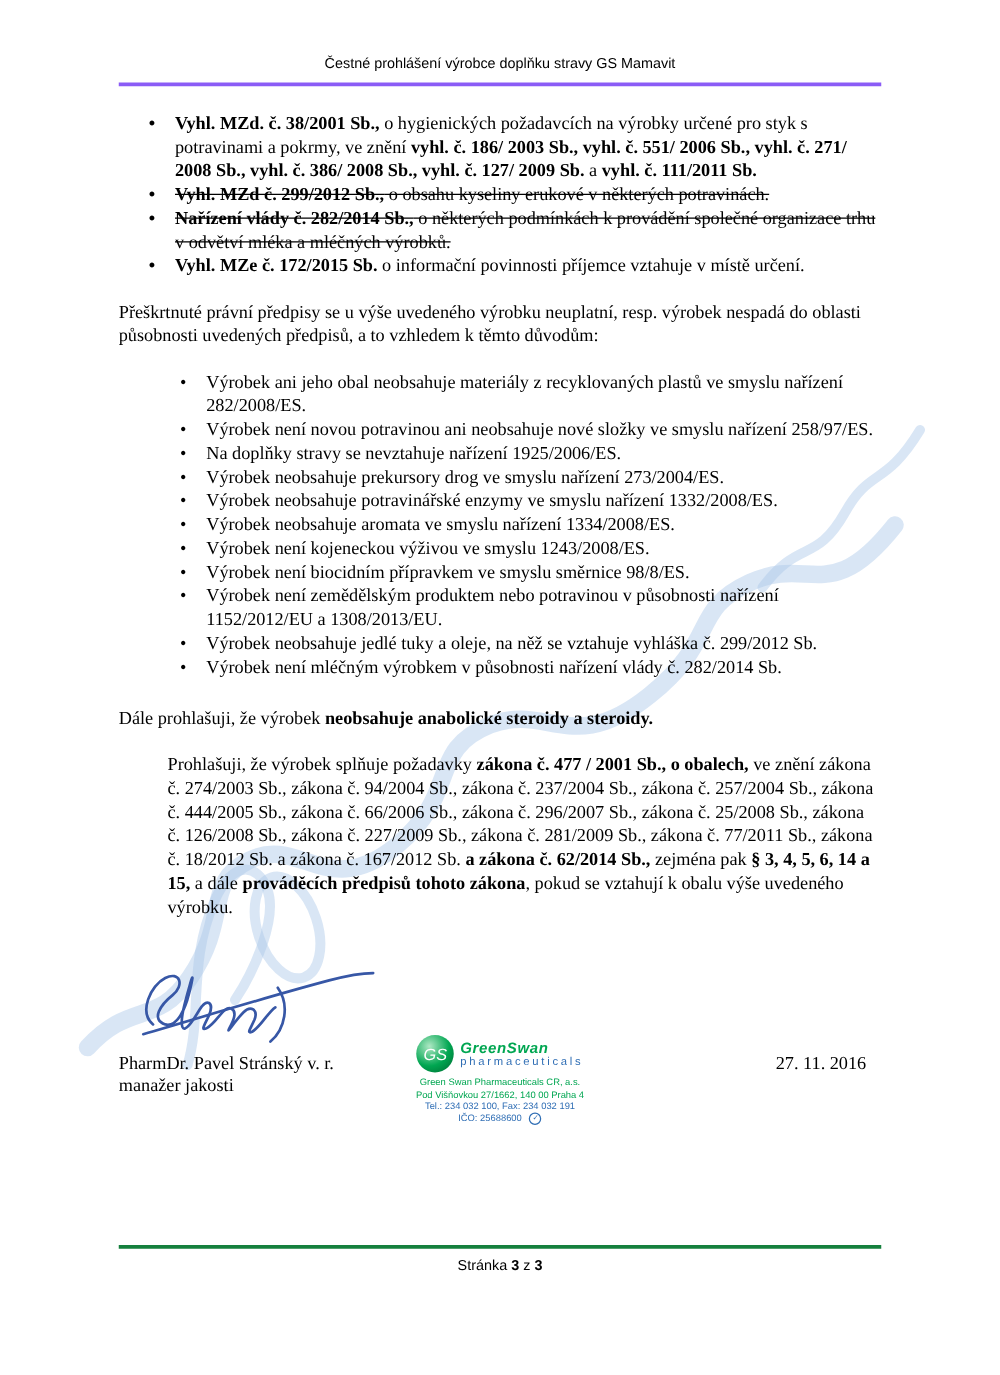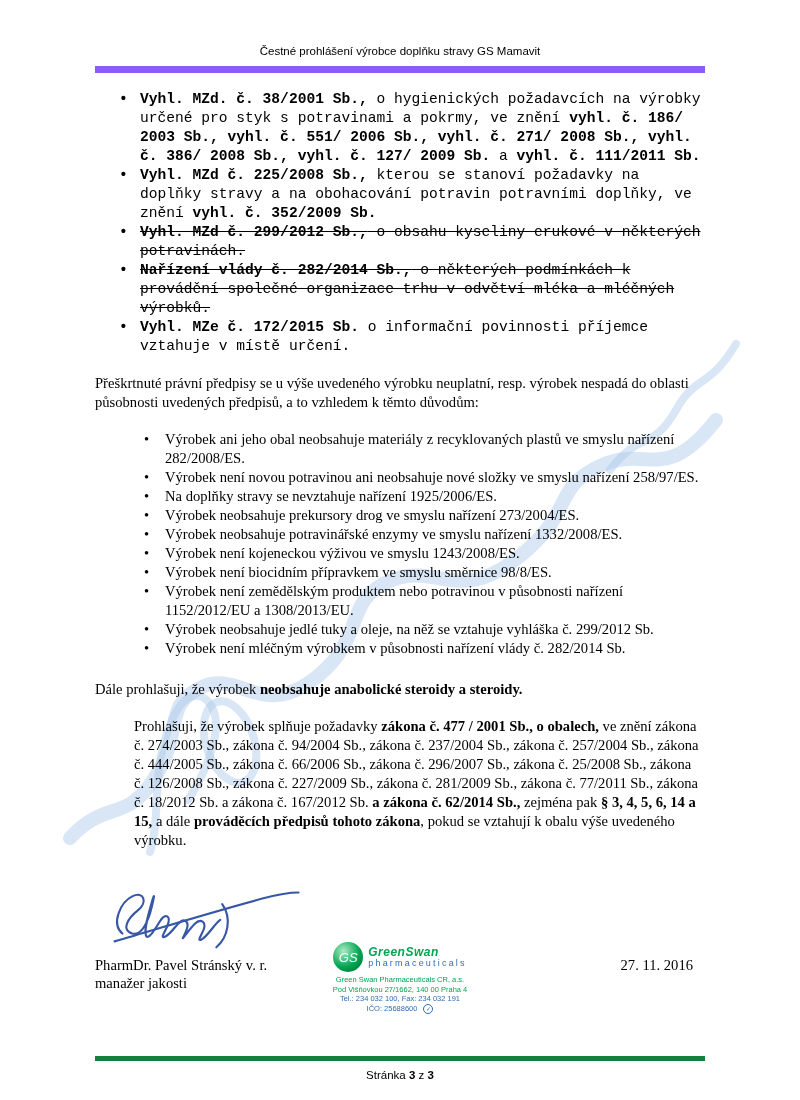--- a/index.html
+++ b/index.html
@@ -15,28 +15,28 @@
     color: #000;
     overflow: hidden;
   }
   .watermark { position: absolute; inset: 0; z-index: 0; pointer-events: none; }
   .header {
     position: absolute; top: 44px; left: 95px; width: 610px;
     text-align: center;
     font-family: "Liberation Sans", sans-serif;
     font-size: 11.5px; line-height: 14px;
     padding-bottom: 8px;
-    border-bottom: 7px solid #8b5cf6;
+    border-bottom: 3px solid #8b5cf6;
     z-index: 1;
   }
   .content { position: absolute; top: 90px; left: 95px; width: 610px; z-index: 1; }
   ul { margin: 0; padding: 0; list-style: none; }
   li { position: relative; }
   .l1 { margin-bottom: 18px; }
-  .l1 li { padding-left: 45px; font-family: Liberation Mono, monospace; }
+  .l1 li { padding-left: 45px; }
   .l1 li::before { content: "•"; position: absolute; left: 24px; font-weight: bold; }
   .l2 { margin-bottom: 22px; }
   .l2 li { padding-left: 70px; }
   .l2 li::before { content: "•"; position: absolute; left: 49px; }
   .struck { text-decoration: line-through; }
   .b { font-weight: bold; }
   .para { margin: 0 0 18px 0; }
   .para-last { margin-bottom: 0; margin-left: 39px; }
 
   .sig-block { margin-top: 24px; position: relative; }
@@ -66,22 +66,22 @@
   .logo-addr .blue { color: var(--logo-blue); }
   .ico-row { white-space: nowrap; }
   .cert-mark {
     display: inline-block; width: 10px; height: 10px;
     border: 1px solid var(--logo-blue); border-radius: 50%;
     color: var(--logo-blue); font-size: 6px; line-height: 9px;
     margin-left: 6px; vertical-align: middle; text-align: center;
   }
 
   .footer {
-    position: absolute; left: 95px; width: 610px; top: 1056px;
-    border-top: 5px solid #15803d;
+    position: absolute; left: 95px; width: 610px; top: 996px;
+    border-top: 3px solid #15803d;
     padding-top: 5px; text-align: center;
     font-family: "Liberation Sans", sans-serif;
     font-size: 11.5px;
     z-index: 1;
   }
 </style>
 </head>
 <body>
 
 <div class="page">
@@ -96,34 +96,34 @@
   </svg>
 
   <div class="header">
     <span>Čestné prohlášení výrobce doplňku stravy GS Mamavit</span>
   </div>
 
   <div class="content">
 
     <ul class="l1">
         <li><span class="b">Vyhl. MZd. č. 38/2001 Sb.,</span><span> o hygienických požadavcích na výrobky určené pro styk s potravinami a pokrmy, ve znění </span><span class="b">vyhl. č. 186/ 2003 Sb., vyhl. č. 551/ 2006 Sb., vyhl. č. 271/ 2008 Sb., vyhl. č. 386/ 2008 Sb., vyhl. č. 127/ 2009 Sb.</span><span> a </span><span class="b">vyhl. č. 111/2011 Sb.</span></li>
-        <li><span class="b">Vyhl. MZd č. 225/2008 Sb.,</span><span> kterou se stanoví požadavky na doplňky stravy a na obohacování potravin potravními doplňky, ve znění </span><span class="b">vyhl. č. 352/2009 Sb.</span></li>
         <li class="struck"><span class="b">Vyhl. MZd č. 299/2012 Sb.,</span><span> o obsahu kyseliny erukové v některých potravinách.</span></li>
         <li class="struck"><span class="b">Nařízení vlády č. 282/2014 Sb.,</span><span> o některých podmínkách k provádění společné organizace trhu v odvětví mléka a mléčných výrobků.</span></li>
         <li><span class="b">Vyhl. MZe č. 172/2015 Sb.</span><span> o informační povinnosti příjemce vztahuje v místě určení.</span></li>
       </ul>
 
     <p class="para"><span>Přeškrtnuté právní předpisy se u výše uvedeného výrobku neuplatní, resp. výrobek nespadá do oblasti působnosti uvedených předpisů, a to vzhledem k těmto důvodům:</span></p>
 
     <ul class="l2">
         <li><span>Výrobek ani jeho obal neobsahuje materiály z recyklovaných plastů ve smyslu nařízení 282/2008/ES.</span></li>
         <li><span>Výrobek není novou potravinou ani neobsahuje nové složky ve smyslu nařízení 258/97/ES.</span></li>
         <li><span>Na doplňky stravy se nevztahuje nařízení 1925/2006/ES.</span></li>
         <li><span>Výrobek neobsahuje prekursory drog ve smyslu nařízení 273/2004/ES.</span></li>
         <li><span>Výrobek neobsahuje potravinářské enzymy ve smyslu nařízení 1332/2008/ES.</span></li>
+        <li><span>Výrobek neobsahuje aromata ve smyslu nařízení 1334/2008/ES.</span></li>
         <li><span>Výrobek není kojeneckou výživou ve smyslu 1243/2008/ES.</span></li>
         <li><span>Výrobek není biocidním přípravkem ve smyslu směrnice 98/8/ES.</span></li>
         <li><span>Výrobek není zemědělským produktem nebo potravinou v působnosti nařízení 1152/2012/EU a 1308/2013/EU.</span></li>
         <li><span>Výrobek neobsahuje jedlé tuky a oleje, na něž se vztahuje vyhláška č. 299/2012 Sb.</span></li>
         <li><span>Výrobek není mléčným výrobkem v působnosti nařízení vlády č. 282/2014 Sb.</span></li>
       </ul>
 
     <p class="para"><span>Dále prohlašuji, že výrobek </span><span class="b">neobsahuje anabolické steroidy a steroidy.</span></p>
 
     <p class="para para-last"><span>Prohlašuji, že výrobek splňuje požadavky </span><span class="b">zákona č. 477 / 2001 Sb., o obalech,</span><span> ve znění zákona č. 274/2003 Sb., zákona č. 94/2004 Sb., zákona č. 237/2004 Sb., zákona č. 257/2004 Sb., zákona č. 444/2005 Sb., zákona č. 66/2006 Sb., zákona č. 296/2007 Sb., zákona č. 25/2008 Sb., zákona č. 126/2008 Sb., zákona č. 227/2009 Sb., zákona č. 281/2009 Sb., zákona č. 77/2011 Sb., zákona č. 18/2012 Sb. a zákona č. 167/2012 Sb. </span><span class="b">a zákona č. 62/2014 Sb.,</span><span> zejména pak </span><span class="b">§ 3, 4, 5, 6, 14 a 15,</span><span> a dále </span><span class="b">prováděcích předpisů tohoto zákona</span><span>, pokud se vztahují k obalu výše uvedeného výrobku.</span></p>

